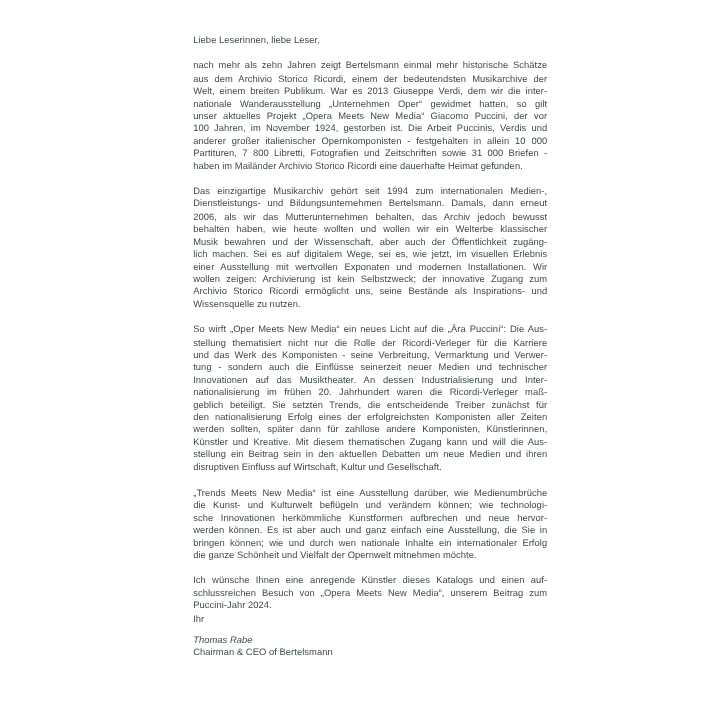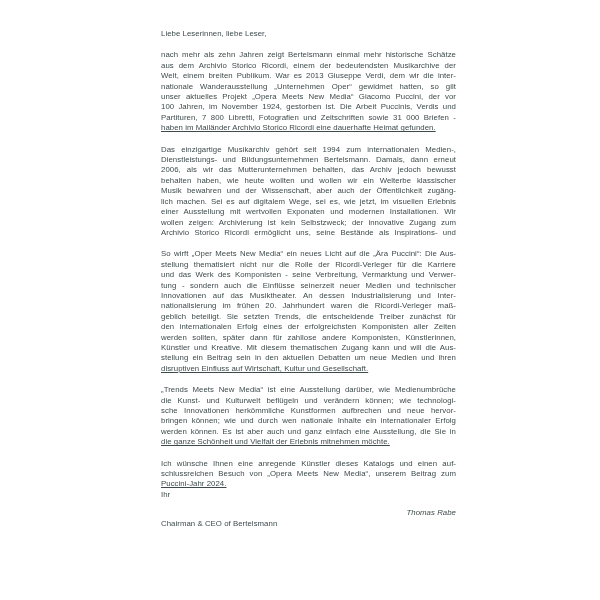--- a/index.html
+++ b/index.html
@@ -34,85 +34,85 @@
     margin: 11px 0 0 0;
   }
   .line {
     text-align: justify;
     text-align-last: justify;
     text-justify: inter-word;
     white-space: normal;
   }
   .line.last {
     text-align-last: left;
-    text-decoration: underline;
   }
   .closing {
   }
   .signature {
     margin-top: 8px;
   }
   .sig-name {
     font-style: italic;
-    text-align: right;
   }
   .sig-title {
     font-style: normal;
   }
 </style>
 </head>
 <body>
 
 <div class="page">
   <div class="letter">
     <div class="salutation">Liebe Leserinnen, liebe Leser,</div>
 
     <div id="letter-body">
         <div class="para">
           <div class="line">nach mehr als zehn Jahren zeigt Bertelsmann einmal mehr historische Schätze</div>
           <div class="line">aus dem Archivio Storico Ricordi, einem der bedeutendsten Musikarchive der</div>
           <div class="line">Welt, einem breiten Publikum. War es 2013 Giuseppe Verdi, dem wir die inter-</div>
           <div class="line">nationale Wanderausstellung „Unternehmen Oper“ gewidmet hatten, so gilt</div>
           <div class="line">unser aktuelles Projekt „Opera Meets New Media“ Giacomo Puccini, der vor</div>
           <div class="line">100 Jahren, im November 1924, gestorben ist. Die Arbeit Puccinis, Verdis und</div>
+          <div class="line">anderer großer italienischer Opernkomponisten - festgehalten in allein 10 000</div>
           <div class="line">Partituren, 7 800 Libretti, Fotografien und Zeitschriften sowie 31 000 Briefen -</div>
           <div class="line last">haben im Mailänder Archivio Storico Ricordi eine dauerhafte Heimat gefunden.</div>
         </div>
         <div class="para">
           <div class="line">Das einzigartige Musikarchiv gehört seit 1994 zum internationalen Medien-,</div>
           <div class="line">Dienstleistungs- und Bildungsunternehmen Bertelsmann. Damals, dann erneut</div>
           <div class="line">2006, als wir das Mutterunternehmen behalten, das Archiv jedoch bewusst</div>
           <div class="line">behalten haben, wie heute wollten und wollen wir ein Welterbe klassischer</div>
           <div class="line">Musik bewahren und der Wissenschaft, aber auch der Öffentlichkeit zugäng-</div>
           <div class="line">lich machen. Sei es auf digitalem Wege, sei es, wie jetzt, im visuellen Erlebnis</div>
           <div class="line">einer Ausstellung mit wertvollen Exponaten und modernen Installationen. Wir</div>
           <div class="line">wollen zeigen: Archivierung ist kein Selbstzweck; der innovative Zugang zum</div>
           <div class="line">Archivio Storico Ricordi ermöglicht uns, seine Bestände als Inspirations- und</div>
+          <div class="line last">Wissensquelle zu nutzen.</div>
         </div>
         <div class="para">
           <div class="line">So wirft „Oper Meets New Media“ ein neues Licht auf die „Ära Puccini“: Die Aus-</div>
           <div class="line">stellung thematisiert nicht nur die Rolle der Ricordi-Verleger für die Karriere</div>
           <div class="line">und das Werk des Komponisten - seine Verbreitung, Vermarktung und Verwer-</div>
           <div class="line">tung - sondern auch die Einflüsse seinerzeit neuer Medien und technischer</div>
           <div class="line">Innovationen auf das Musiktheater. An dessen Industrialisierung und Inter-</div>
           <div class="line">nationalisierung im frühen 20. Jahrhundert waren die Ricordi-Verleger maß-</div>
           <div class="line">geblich beteiligt. Sie setzten Trends, die entscheidende Treiber zunächst für</div>
-          <div class="line">den internationalen Erfolg eines der erfolgreichsten Komponisten aller Zeiten</div>
+          <div class="line">den nationalisierung Erfolg eines der erfolgreichsten Komponisten aller Zeiten</div>
           <div class="line">werden sollten, später dann für zahllose andere Komponisten, Künstlerinnen,</div>
           <div class="line">Künstler und Kreative. Mit diesem thematischen Zugang kann und will die Aus-</div>
           <div class="line">stellung ein Beitrag sein in den aktuellen Debatten um neue Medien und ihren</div>
           <div class="line last">disruptiven Einfluss auf Wirtschaft, Kultur und Gesellschaft.</div>
         </div>
         <div class="para">
           <div class="line">„Trends Meets New Media“ ist eine Ausstellung darüber, wie Medienumbrüche</div>
           <div class="line">die Kunst- und Kulturwelt beflügeln und verändern können; wie technologi-</div>
           <div class="line">sche Innovationen herkömmliche Kunstformen aufbrechen und neue hervor-</div>
+          <div class="line">werden können. Es ist aber auch und ganz einfach eine Ausstellung, die Sie in</div>
           <div class="line">bringen können; wie und durch wen nationale Inhalte ein internationaler Erfolg</div>
-          <div class="line">werden können. Es ist aber auch und ganz einfach eine Ausstellung, die Sie in</div>
-          <div class="line last">die ganze Schönheit und Vielfalt der Erlebnis mitnehmen möchte.</div>
+          <div class="line last">die ganze Schönheit und Vielfalt der Opernwelt mitnehmen möchte.</div>
         </div>
         <div class="para">
           <div class="line">Ich wünsche Ihnen eine anregende Künstler dieses Katalogs und einen auf-</div>
           <div class="line">schlussreichen Besuch von „Opera Meets New Media“, unserem Beitrag zum</div>
           <div class="line last">Puccini-Jahr 2024.</div>
         </div>
       </div>
 
     <div class="closing">Ihr</div>
 

